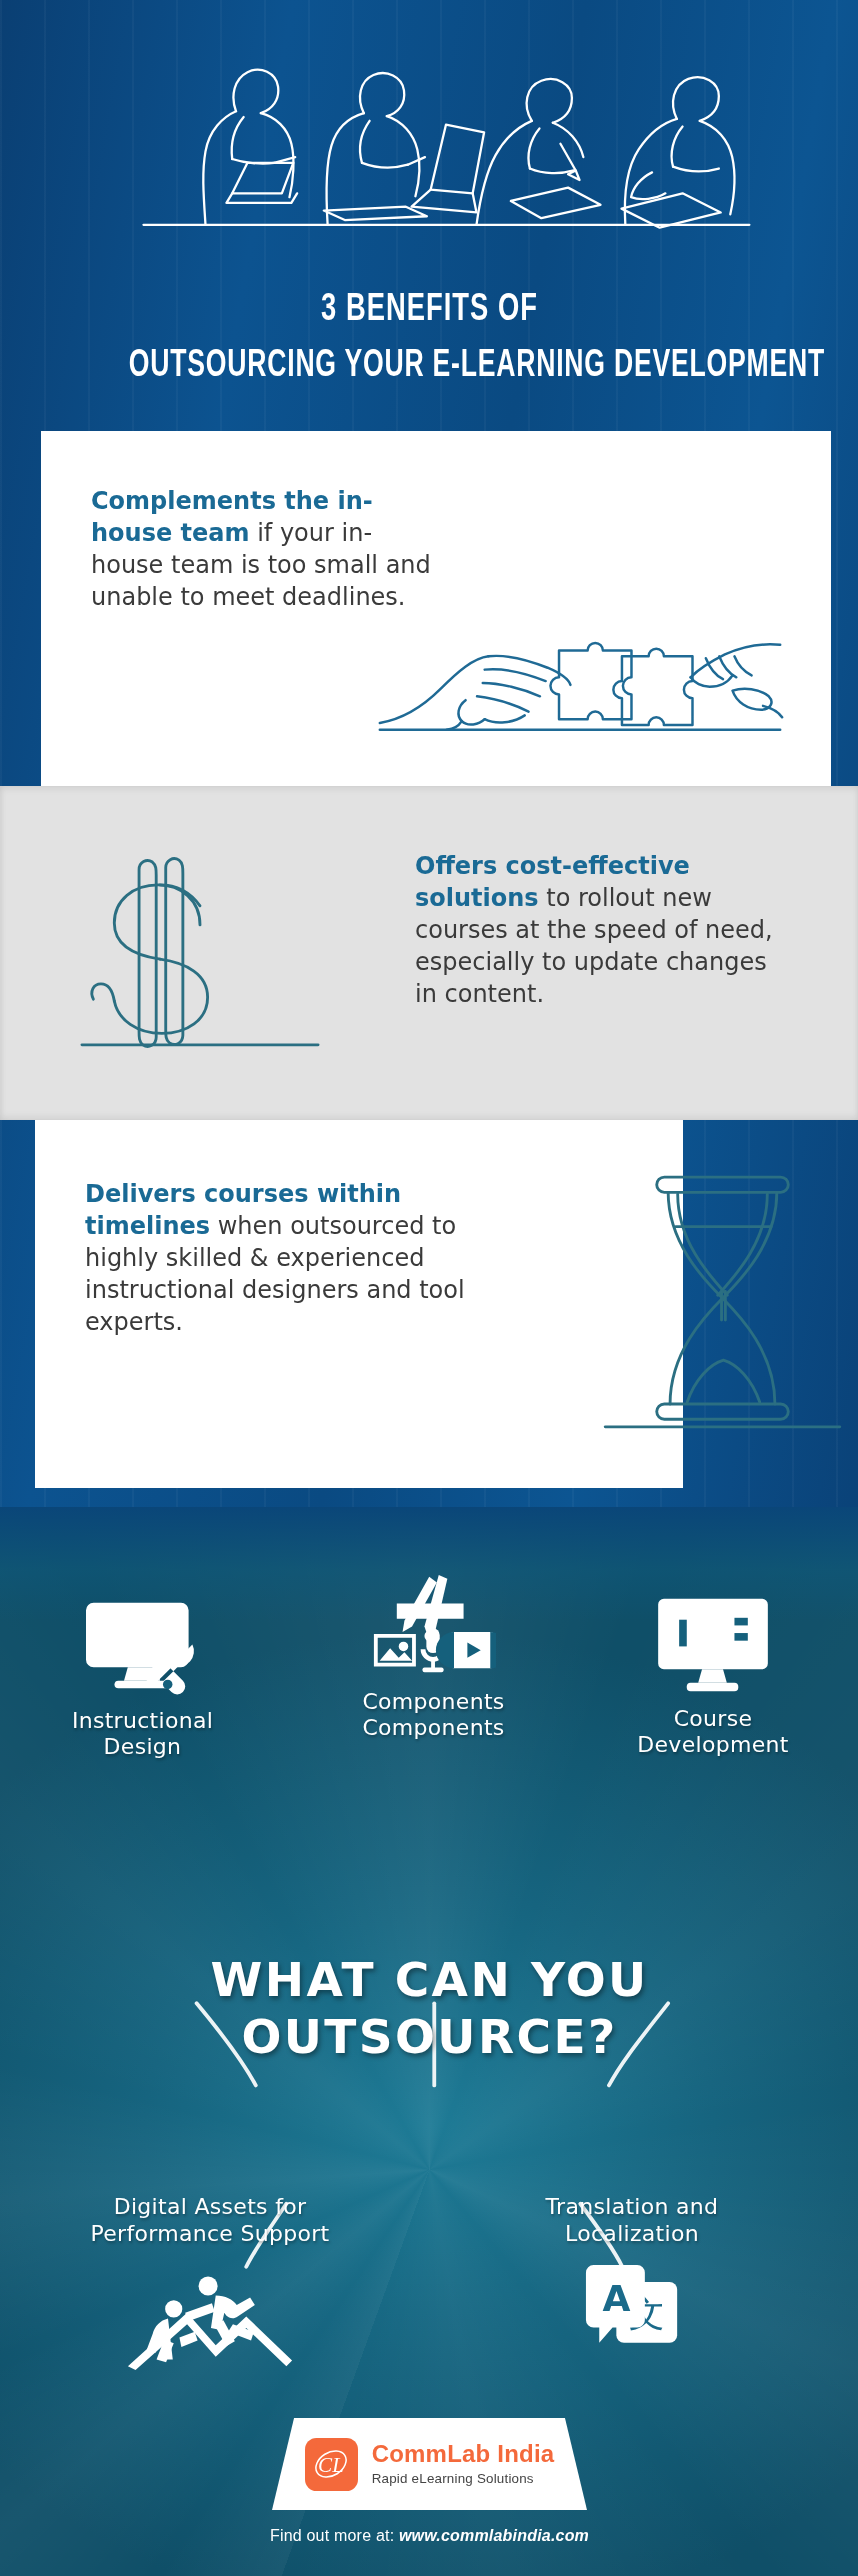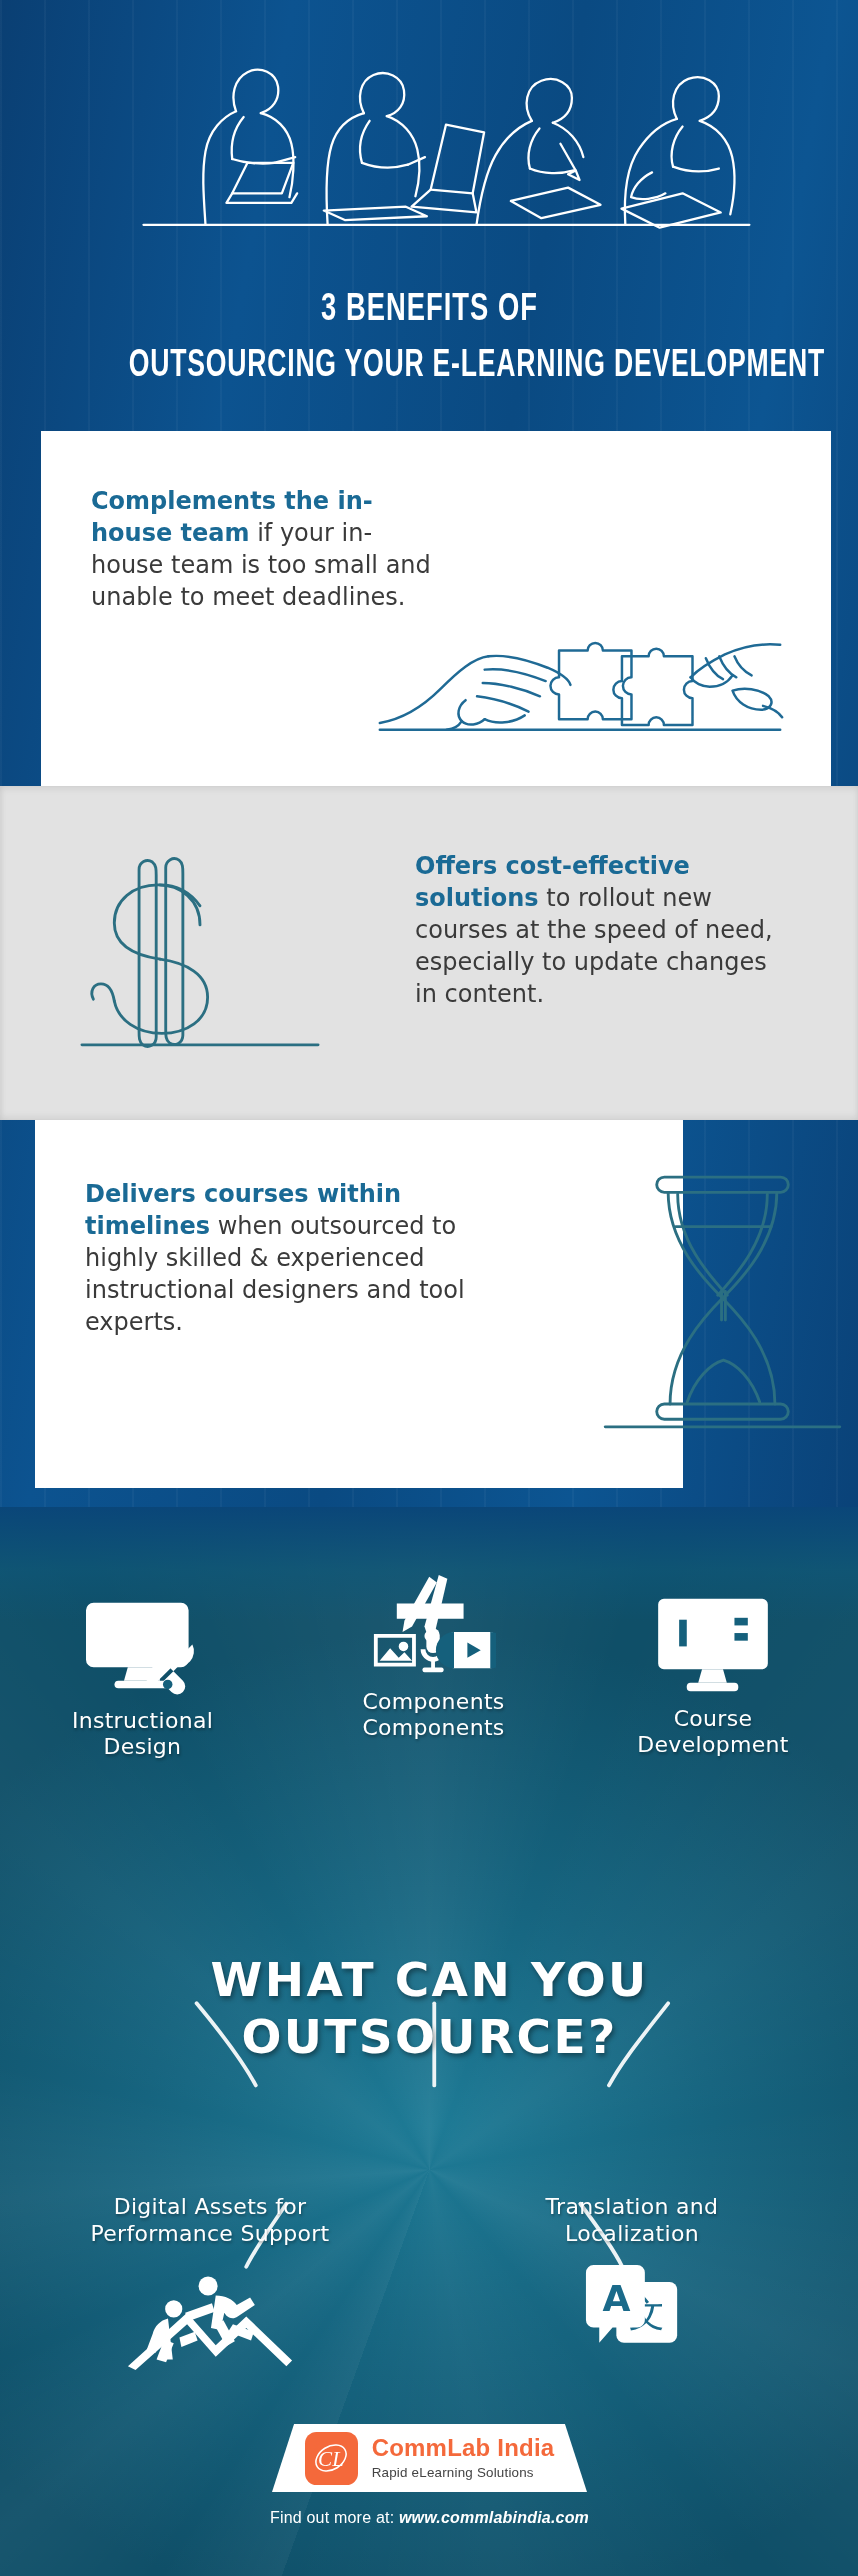--- a/index.html
+++ b/index.html
@@ -95,21 +95,21 @@
     position:absolute; left:0; top:1951px; width:859px; text-align:center;
     color:#fff; font-size:47px; line-height:1.22; font-weight:700;
     letter-spacing:2.4px; text-shadow:1.9px 2.9px 4.8px rgba(0,0,0,.38);
   }
 
   .curves { position:absolute; left:0; top:1507px; width:859px; height:1069px; pointer-events:none; }
 
   
   .footer { position:absolute; left:0; top:2414px; width:859px; text-align:center; }
   .logo-plate {
-    position:relative; width:315px; height:68px; margin:10px auto;
+    position:relative; width:315px; height:92px; margin:4px auto;
     background:#ffffff;
     clip-path:polygon(7% 0, 93% 0, 100% 100%, 0 100%);
     box-shadow:0 5.7px 13.4px rgba(0,0,0,.28);
     display:flex; align-items:center; justify-content:center; gap:14px;
   }
   .logo-mark {
     width:53px; height:53px; border-radius:11.4px; background:#f4693b;
     display:flex; align-items:center; justify-content:center; position:relative;
   }
   .logo-txt { text-align:left; }

